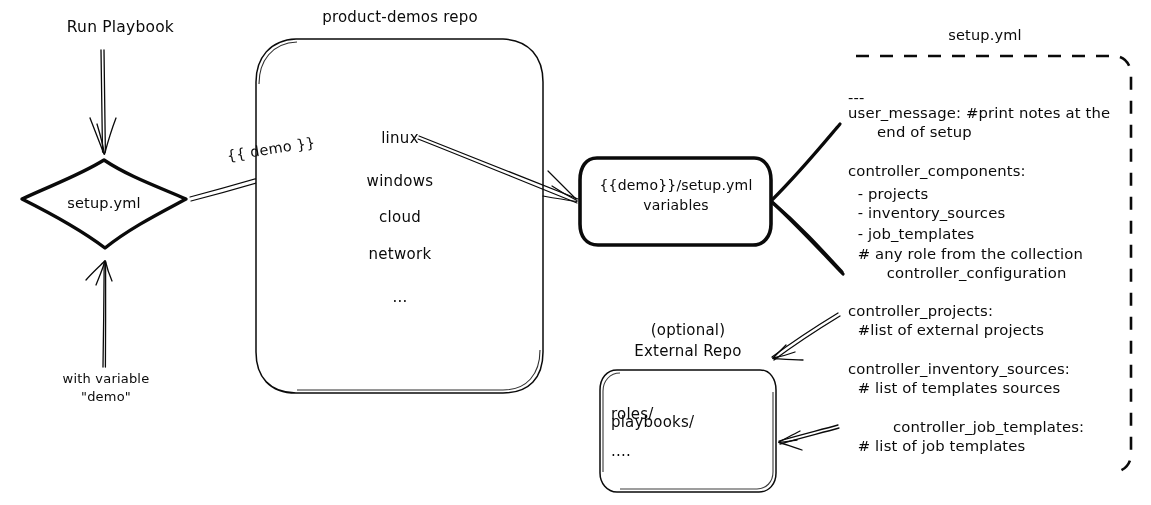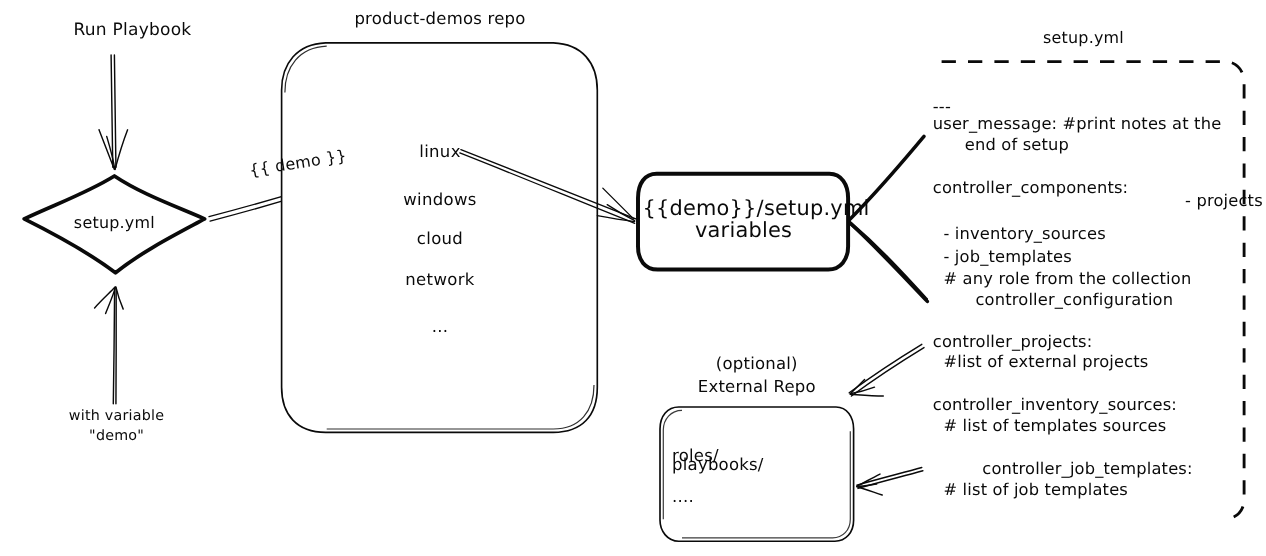--- a/index.html
+++ b/index.html
@@ -34,21 +34,21 @@
   .center { text-align: center; }
   .left { text-align: left; }
 
   
   .t-run       { font-size: 15.5px; letter-spacing: .2px; }
   .t-withvar   { font-size: 13px; letter-spacing: .2px; }
   .t-diamond   { font-size: 14.5px; letter-spacing: .2px; }
   .t-repotitle { font-size: 15px;   letter-spacing: .2px; }
   .t-repoitem  { font-size: 15px;   letter-spacing: .3px; }
   .t-demovar   { font-size: 14.5px; letter-spacing: .2px; }
-  .t-midbox    { font-size: 19px;   letter-spacing: .2px; }
+  .t-midbox    { font-size: 14px;   letter-spacing: .2px; }
   .t-paneltitle{ font-size: 14.5px; letter-spacing: .2px; }
   .t-code      { font-size: 14.8px; letter-spacing: .15px; line-height: 1.36; }
   .t-exttitle  { font-size: 15px;   letter-spacing: .2px; }
   .t-extitem   { font-size: 15px;   letter-spacing: .2px; line-height: 1.34; }
 </style>
 </head>
 <body>
 
 <div id="canvas">
 
@@ -193,21 +193,21 @@
   <div class="lbl t-midbox center" style="left:584px; top:177px; width:184px;">{{demo}}/setup.yml</div>
   <div class="lbl t-midbox center" style="left:584px; top:197px; width:184px;">variables</div>
 
   <div class="lbl t-paneltitle center" style="left:925px; top:26px; width:120px;">setup.yml</div>
 
   <div class="lbl t-code left" style="left:848px; top:88px; width:290px;">---</div>
   <div class="lbl t-code left" style="left:848px; top:103px; width:300px;">user_message: #print notes at the</div>
   <div class="lbl t-code left" style="left:848px; top:122px; width:300px;">      end of setup</div>
 
   <div class="lbl t-code left" style="left:848px; top:161px; width:300px;">controller_components:</div>
-  <div class="lbl t-code left" style="left:848px; top:173px; width:300px;text-align:right;">  - projects</div>
+  <div class="lbl t-code left" style="left:848px; top:184px; width:300px;">  - projects</div>
   <div class="lbl t-code left" style="left:848px; top:203px; width:300px;">  - inventory_sources</div>
   <div class="lbl t-code left" style="left:848px; top:244px; width:300px;">  # any role from the collection</div>
   <div class="lbl t-code left" style="left:848px; top:224px; width:300px;">  - job_templates</div>
   <div class="lbl t-code left" style="left:848px; top:263px; width:300px;">        controller_configuration</div>
 
   <div class="lbl t-code left" style="left:848px; top:301px; width:300px;">controller_projects:</div>
   <div class="lbl t-code left" style="left:848px; top:320px; width:300px;">  #list of external projects</div>
 
   <div class="lbl t-code left" style="left:848px; top:359px; width:300px;">controller_inventory_sources:</div>
   <div class="lbl t-code left" style="left:848px; top:378px; width:300px;">  # list of templates sources</div>

